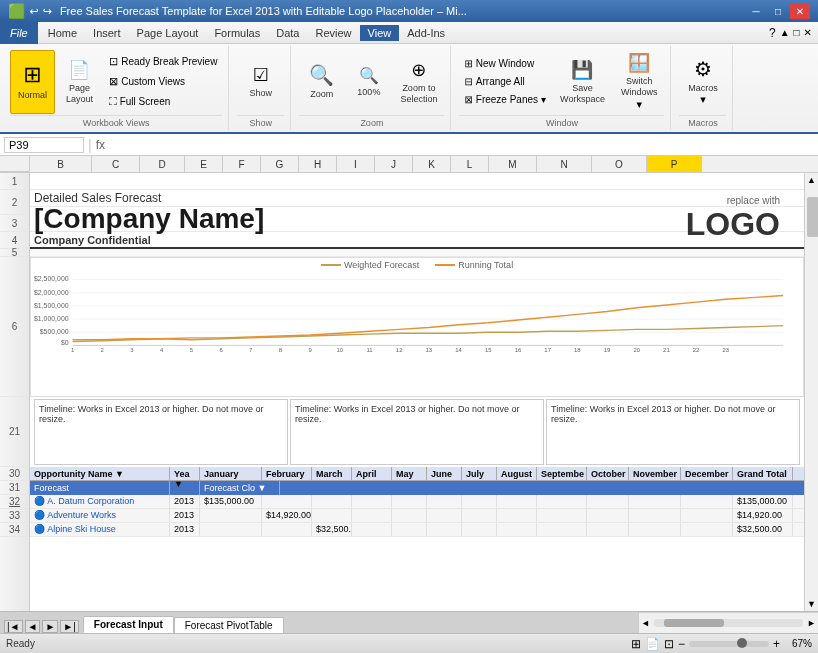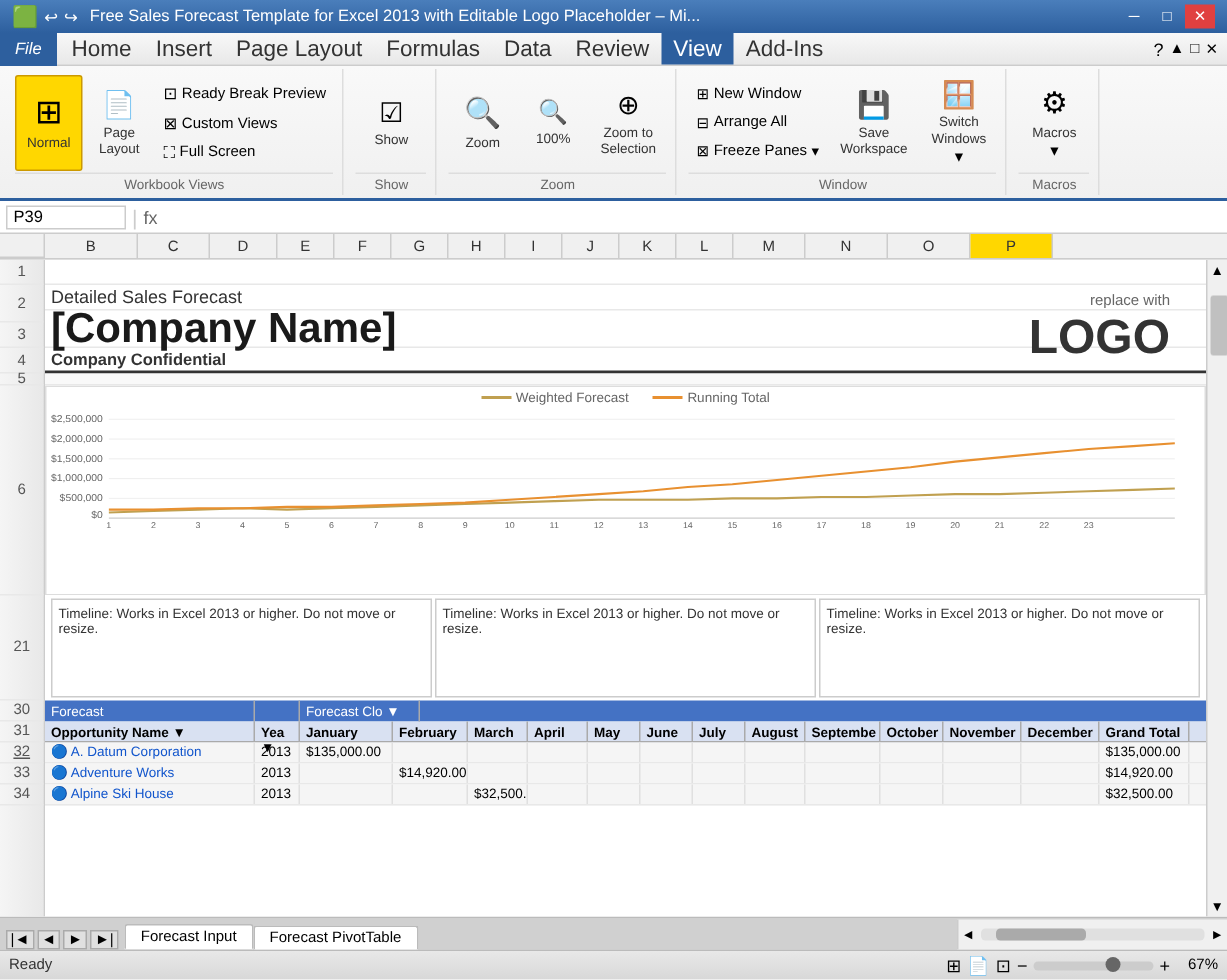--- a/index.html
+++ b/index.html
@@ -18,21 +18,21 @@
     
     .menu-bar {
       background: linear-gradient(to bottom, #f8f8f8, #e8e8e8);
       height: 22px; display: flex; align-items: center;
       border-bottom: 1px solid #ccc;
     }
     .file-btn {
       background: #2d5f9e; color: white; padding: 2px 10px; height: 22px;
       display: flex; align-items: center; font-size: 11px; cursor: pointer; margin-right: 2px; font-style: italic;
     }
-    .menu-item { padding: 2px 8px; cursor: pointer; font-size: 15px; color: #333; }
+    .menu-item { padding: 2px 8px; cursor: pointer; font-size: 11px; color: #333; }
 
     
     .ribbon {
       background: linear-gradient(to bottom, #f9f9f9, #f0f0f0);
       border-bottom: 2px solid #2d5f9e; height: 90px; display: flex;
       padding: 2px 4px; gap: 2px; align-items: stretch;
     }
     .ribbon-group {
       display: flex; flex-direction: column; align-items: center;
       border-right: 1px solid #ddd; padding: 2px 6px; min-width: 60px;
@@ -117,21 +117,21 @@
     }
     .status-left { font-size: 10px; color: #333; }
     .status-right { display: flex; align-items: center; gap: 4px; font-size: 10px; }
     .zoom-slider { width: 80px; height: 6px; background: #ccc; border-radius: 3px; position: relative; }
     .zoom-thumb { position: absolute; left: 60%; top: -3px; width: 10px; height: 10px; background: #666; border-radius: 50%; }
     .sheet-tab {
       background: white; border: 1px solid #bbb; border-bottom: none;
       padding: 2px 10px; font-size: 10px; cursor: pointer;
       border-radius: 2px 2px 0 0;
     }
-    .sheet-tab.active { background: white; border-bottom: 1px solid white; font-weight: normal; }
+    .sheet-tab.active { background: white; border-bottom: 1px solid white; font-weight: bold; }
 
     .view-tab-active { background: #2d5f9e; color: white !important; }
 
     
     .chart-svg { width: 100%; height: 80px; }
   </style>
 </head>
 <body>
 
 <div class="title-bar">
@@ -400,44 +400,44 @@
           <span>Timeline:  Works in Excel 2013 or higher.  Do not move or resize.</span>
         </div>
         <div class="timeline-box">
           <span>Timeline:  Works in Excel 2013 or higher.  Do not move or resize.</span>
         </div>
         <div class="timeline-box">
           <span>Timeline:  Works in Excel 2013 or higher.  Do not move or resize.</span>
         </div>
       </div>
 
-      <div style="display:flex;background:#4472c4;height:14px;font-size:9px;color:white;">
-        <div class="th" style="width:140px;">Forecast</div>
-        <div class="th" style="width:30px;"></div>
-        <div class="th" style="width:80px;">Forecast Clo ▼</div>
-      </div>
-
       <div style="display:flex;background:#d9e1f2;height:14px;font-size:9px;font-weight:bold;border-bottom:1px solid #aaa;">
         <div class="th" style="width:140px;">Opportunity Name ▼</div>
         <div class="th" style="width:30px;">Yea ▼</div>
         <div class="th" style="width:62px;">January</div>
         <div class="th" style="width:50px;">February</div>
         <div class="th" style="width:40px;">March</div>
         <div class="th" style="width:40px;">April</div>
         <div class="th" style="width:35px;">May</div>
         <div class="th" style="width:35px;">June</div>
         <div class="th" style="width:35px;">July</div>
         <div class="th" style="width:40px;">August</div>
         <div class="th" style="width:50px;">Septembe</div>
         <div class="th" style="width:42px;">October</div>
         <div class="th" style="width:52px;">November</div>
         <div class="th" style="width:52px;">December</div>
         <div class="th" style="width:60px;">Grand Total</div>
       </div>
 
+      <div style="display:flex;background:#4472c4;height:14px;font-size:9px;color:white;">
+        <div class="th" style="width:140px;">Forecast</div>
+        <div class="th" style="width:30px;"></div>
+        <div class="th" style="width:80px;">Forecast Clo ▼</div>
+      </div>
+
       <div class="tr" style="height:14px;">
         <div class="td" style="width:140px;color:#1155cc;">
           <span>🔵</span>
           <span>A. Datum Corporation</span>
         </div>
         <div class="td" style="width:30px;">2013</div>
         <div class="td" style="width:62px;">$135,000.00</div>
         <div class="td" style="width:50px;"></div>
         <div class="td" style="width:40px;"></div>
         <div class="td" style="width:40px;"></div>

